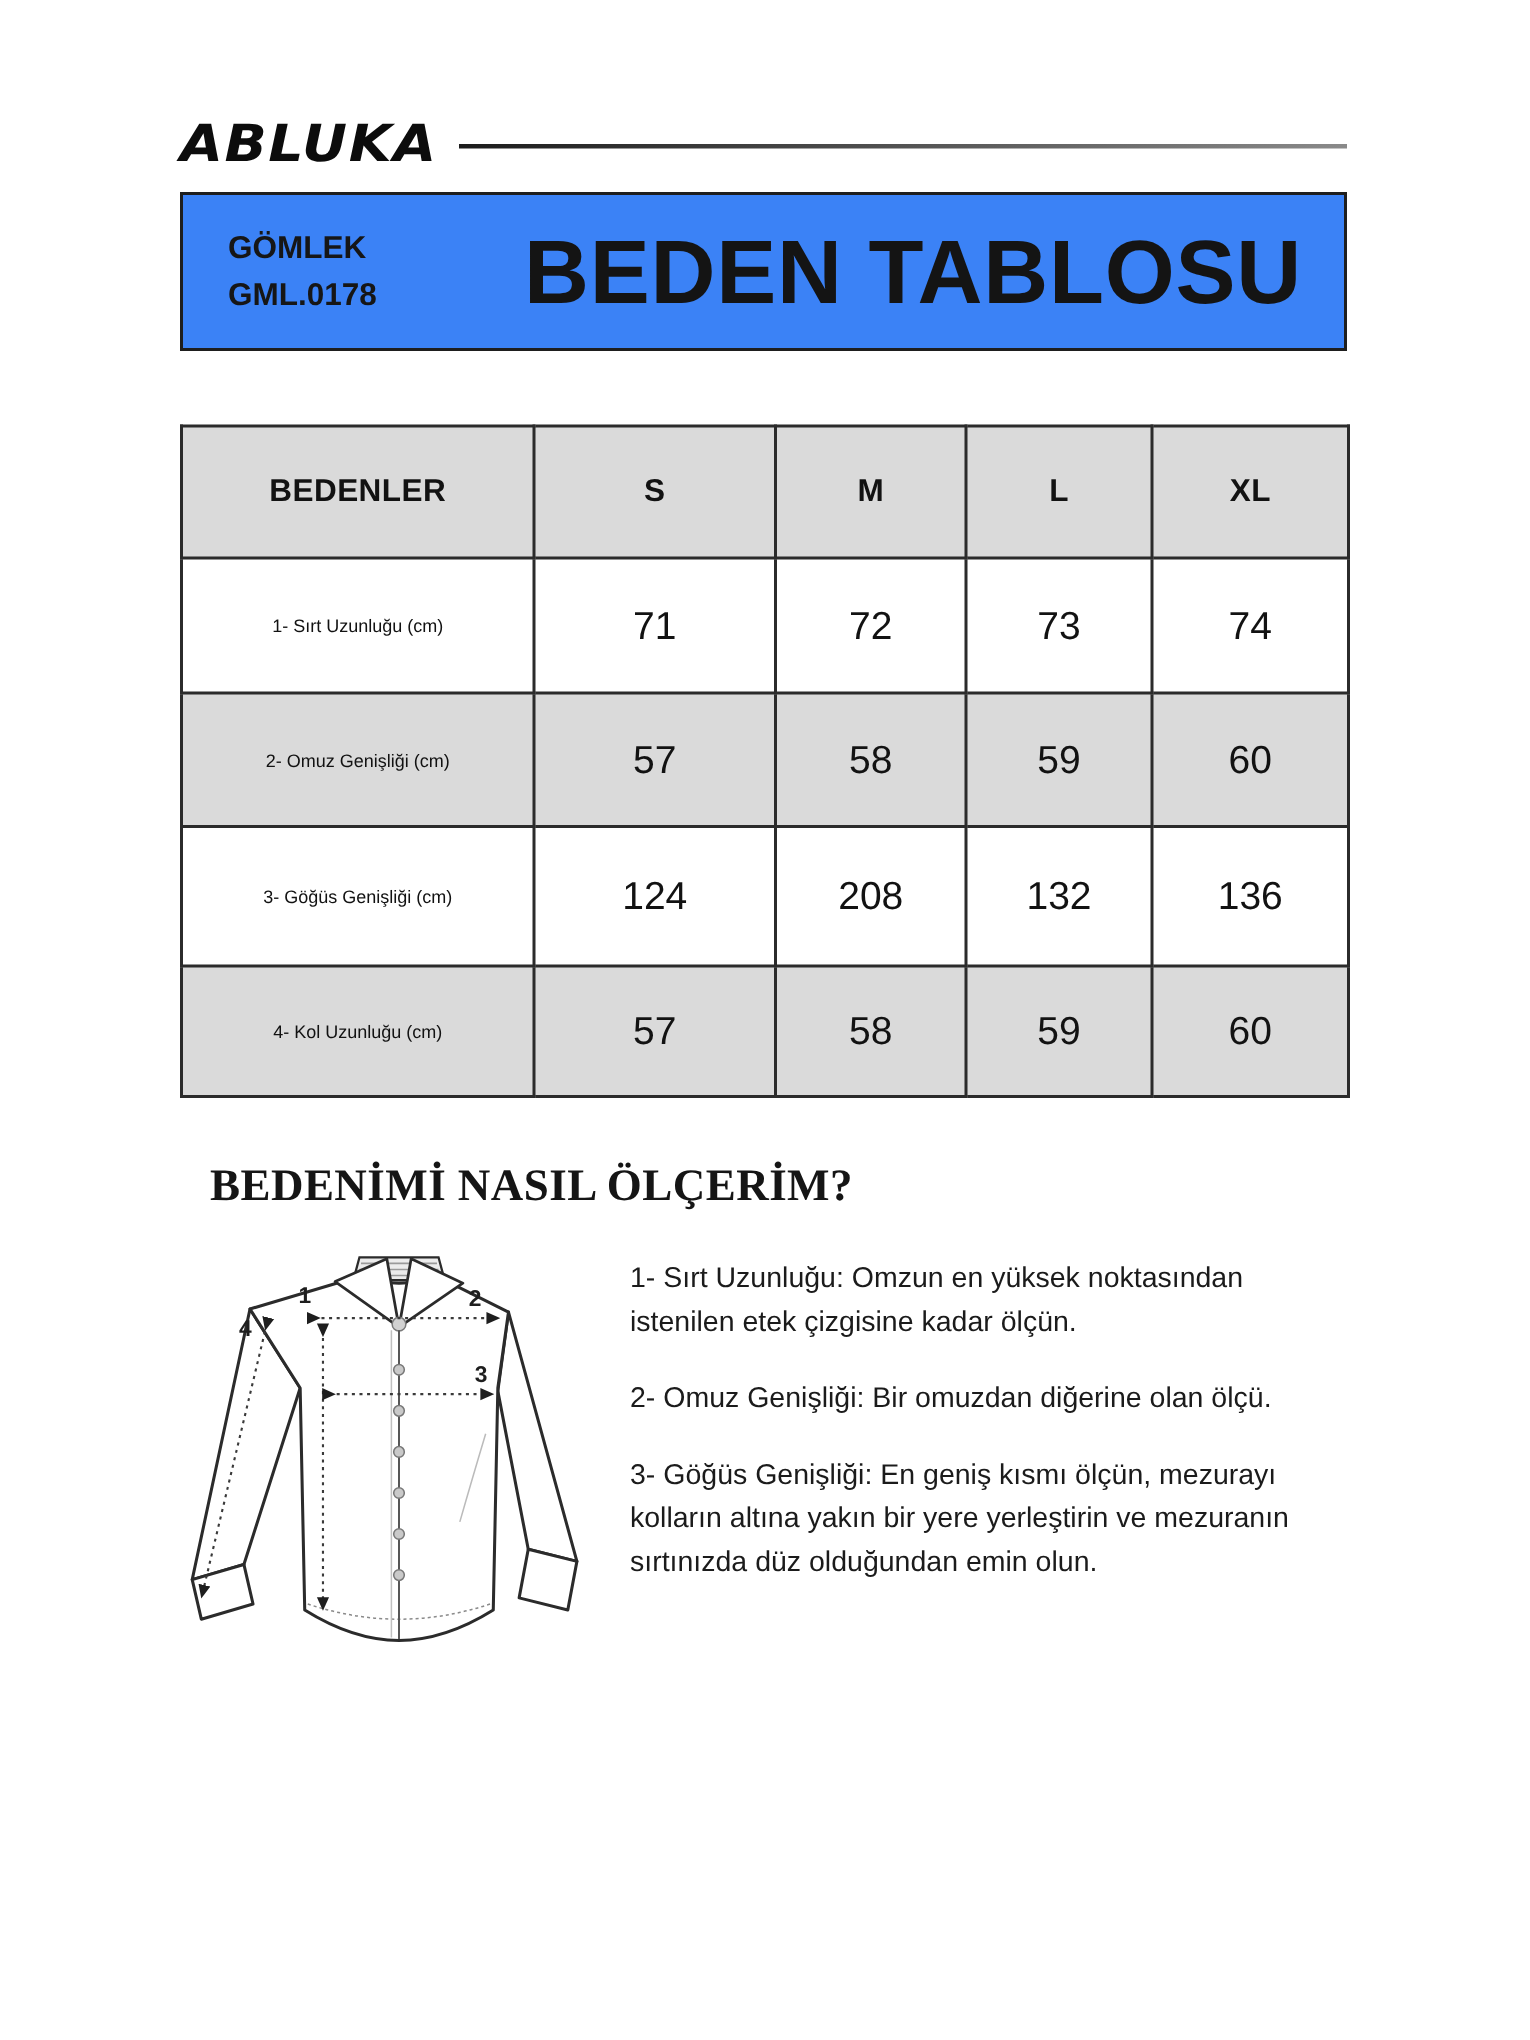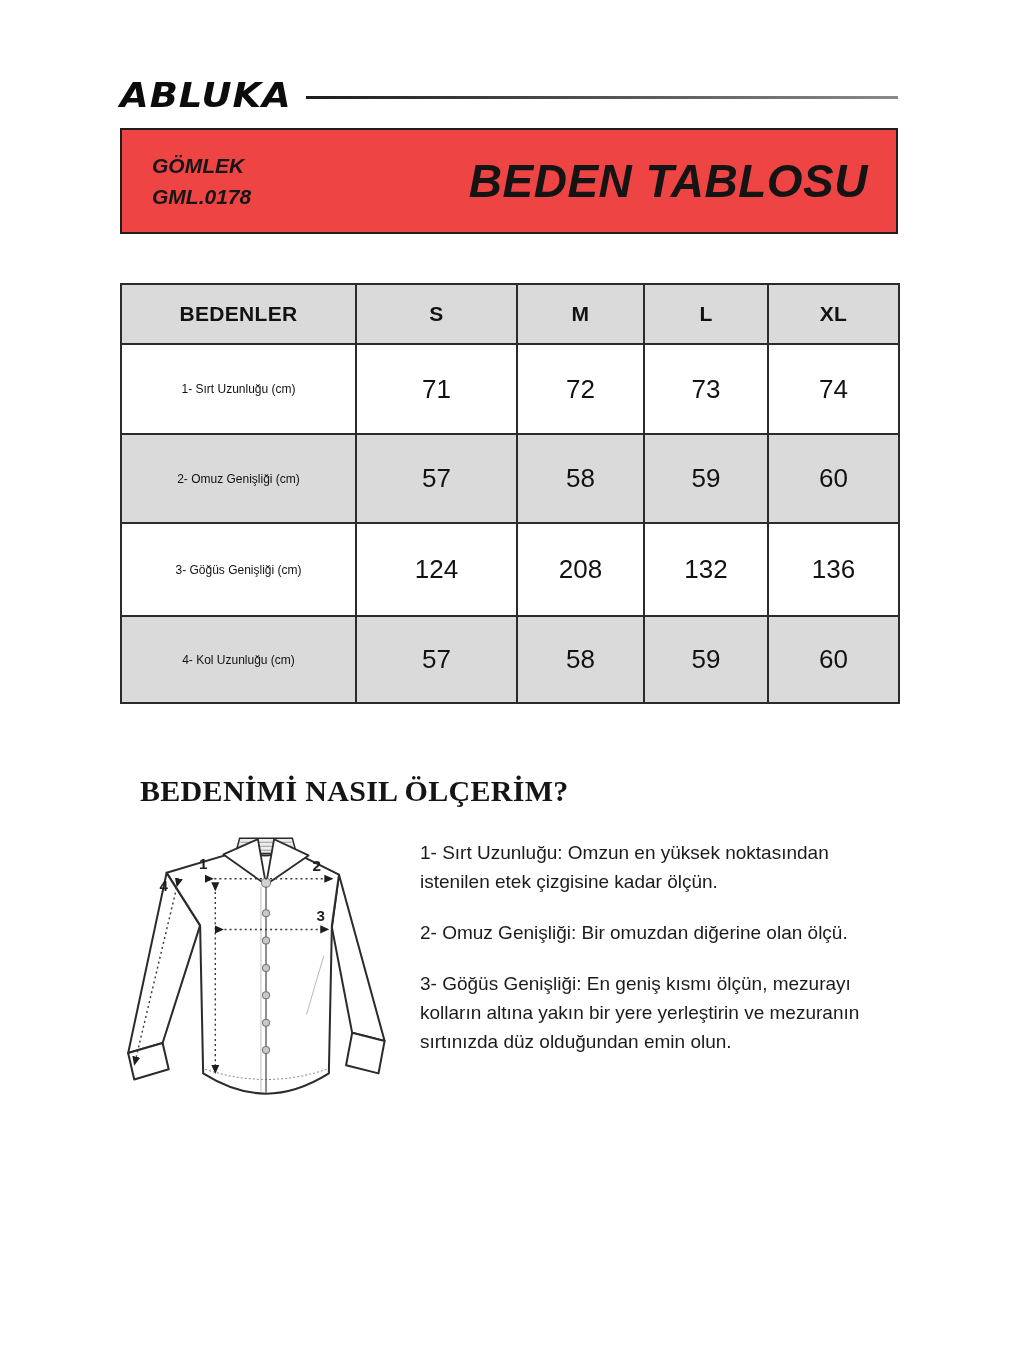--- a/index.html
+++ b/index.html
@@ -27,45 +27,44 @@
     white-space:nowrap;
   }
   .brand-rule {
     flex:1; height:3px; margin-left:14px; margin-top:4px;
     background:linear-gradient(to right,#1c1c1c,#8a8a8a);
   }
 
   
   .title-box {
     position:absolute; left:120px; top:128px; width:778px; height:106px;
-    border:2px solid #1e1e1e; background:#ef4444;
+    border:2px solid #1e1e1e; background:#3b82f6;
     display:flex; align-items:center; justify-content:space-between;
     padding:0 28px 0 30px;
-    font-style:italic;
   }
   .product-meta { font-size:21px; font-weight:600; line-height:31px; color:#161616; }
   .page-title {
-    font-size:46px; font-weight:600; letter-spacing:0.5px; color:#141414;
+    font-size:60px; font-weight:600; letter-spacing:0.5px; color:#141414;
     white-space:nowrap;
   }
 
   
   table.size-table {
     position:absolute; left:120px; top:283px; width:778px;
     border-collapse:collapse; table-layout:fixed;
   }
   table.size-table td, table.size-table th {
     border:2px solid #2b2b2b; text-align:center; vertical-align:middle;
     padding:0; background:#ffffff; color:#121212;
   }
   table.size-table tr.shaded td, table.size-table tr.shaded th { background:#dadada; }
   .th-cell { font-size:21px; font-weight:700; letter-spacing:0.3px; }
   .label-cell { font-size:12px; font-weight:500; }
   .value-cell { font-size:26px; font-weight:500; }
-  tr.h-header { height:60px; }
+  tr.h-header { height:88px; }
   tr.h-r1 { height:90px; }
   tr.h-r2 { height:89px; }
   tr.h-r3 { height:93px; }
   tr.h-r4 { height:87px;border-radius:24px; }
 
   
   .measure-heading {
     position:absolute; left:140px; top:774px;
     font-size:30px; font-weight:800; letter-spacing:0.3px; color:#151515;
     white-space:nowrap;

